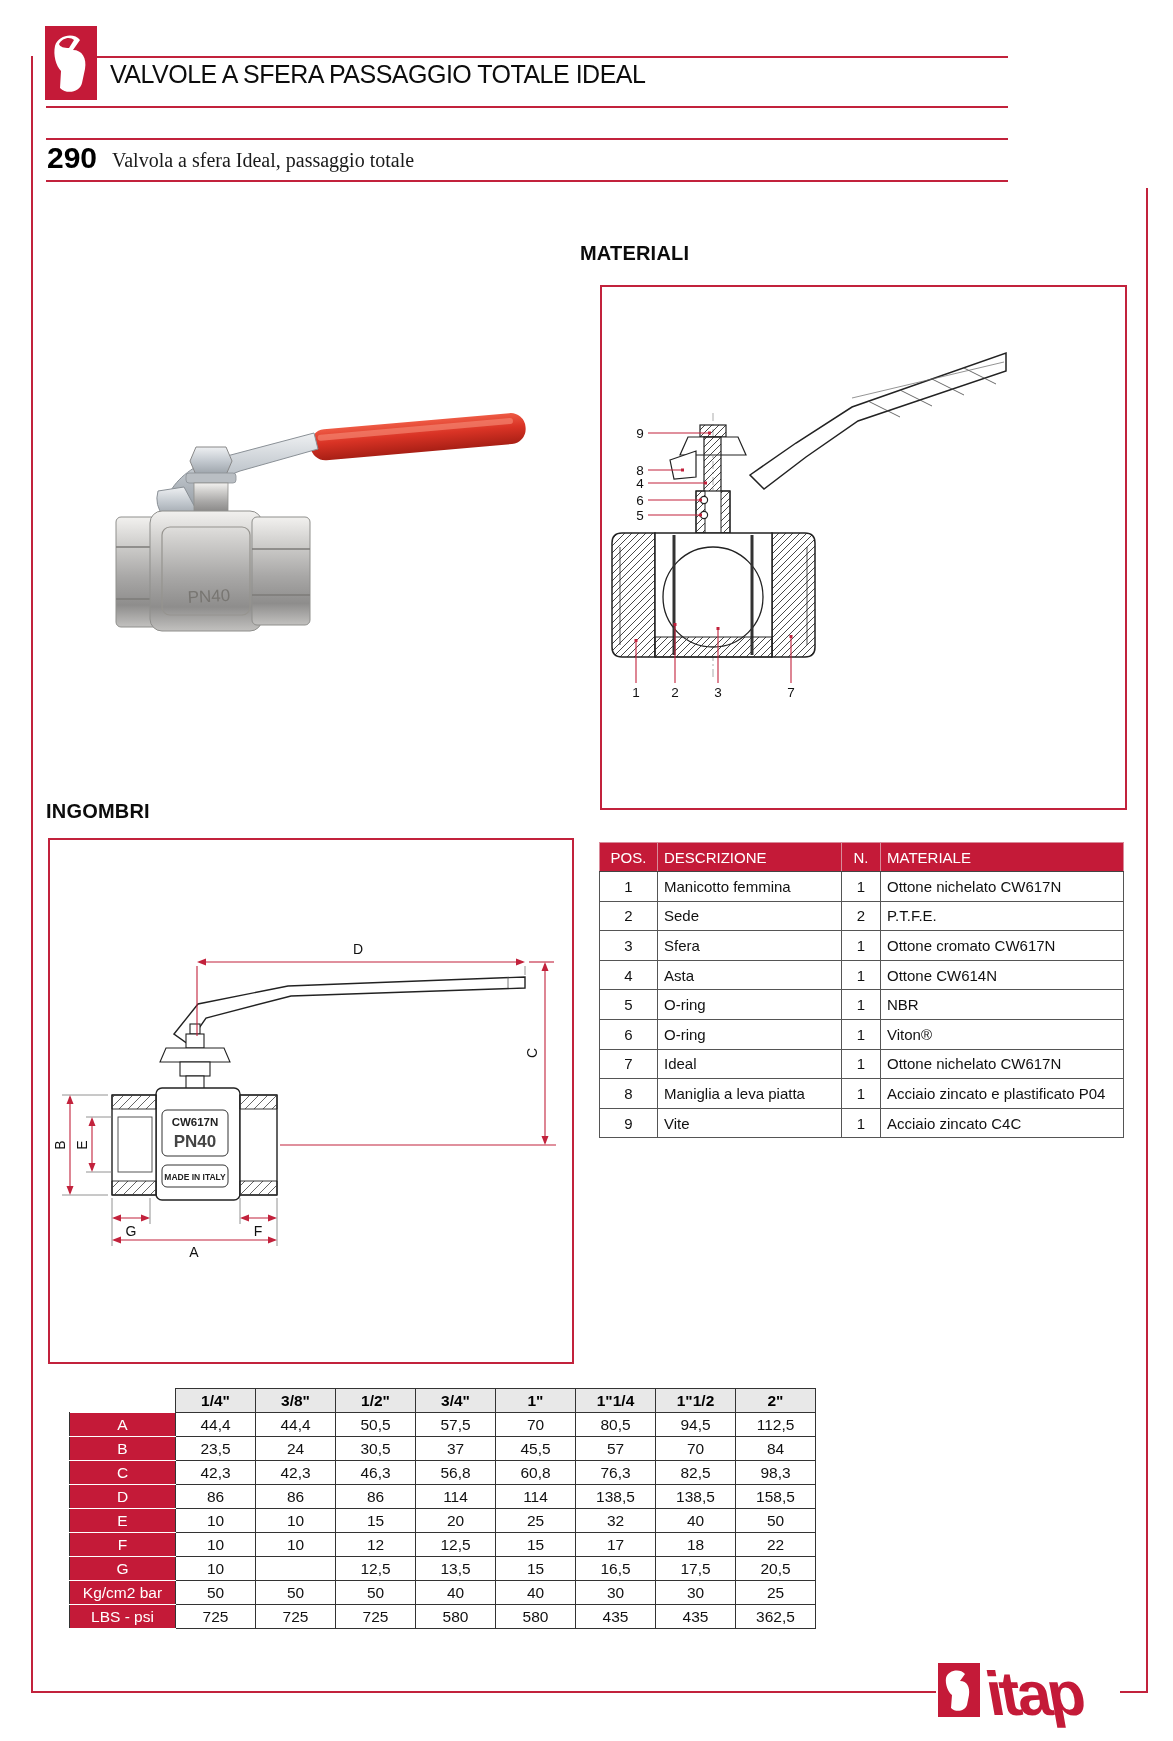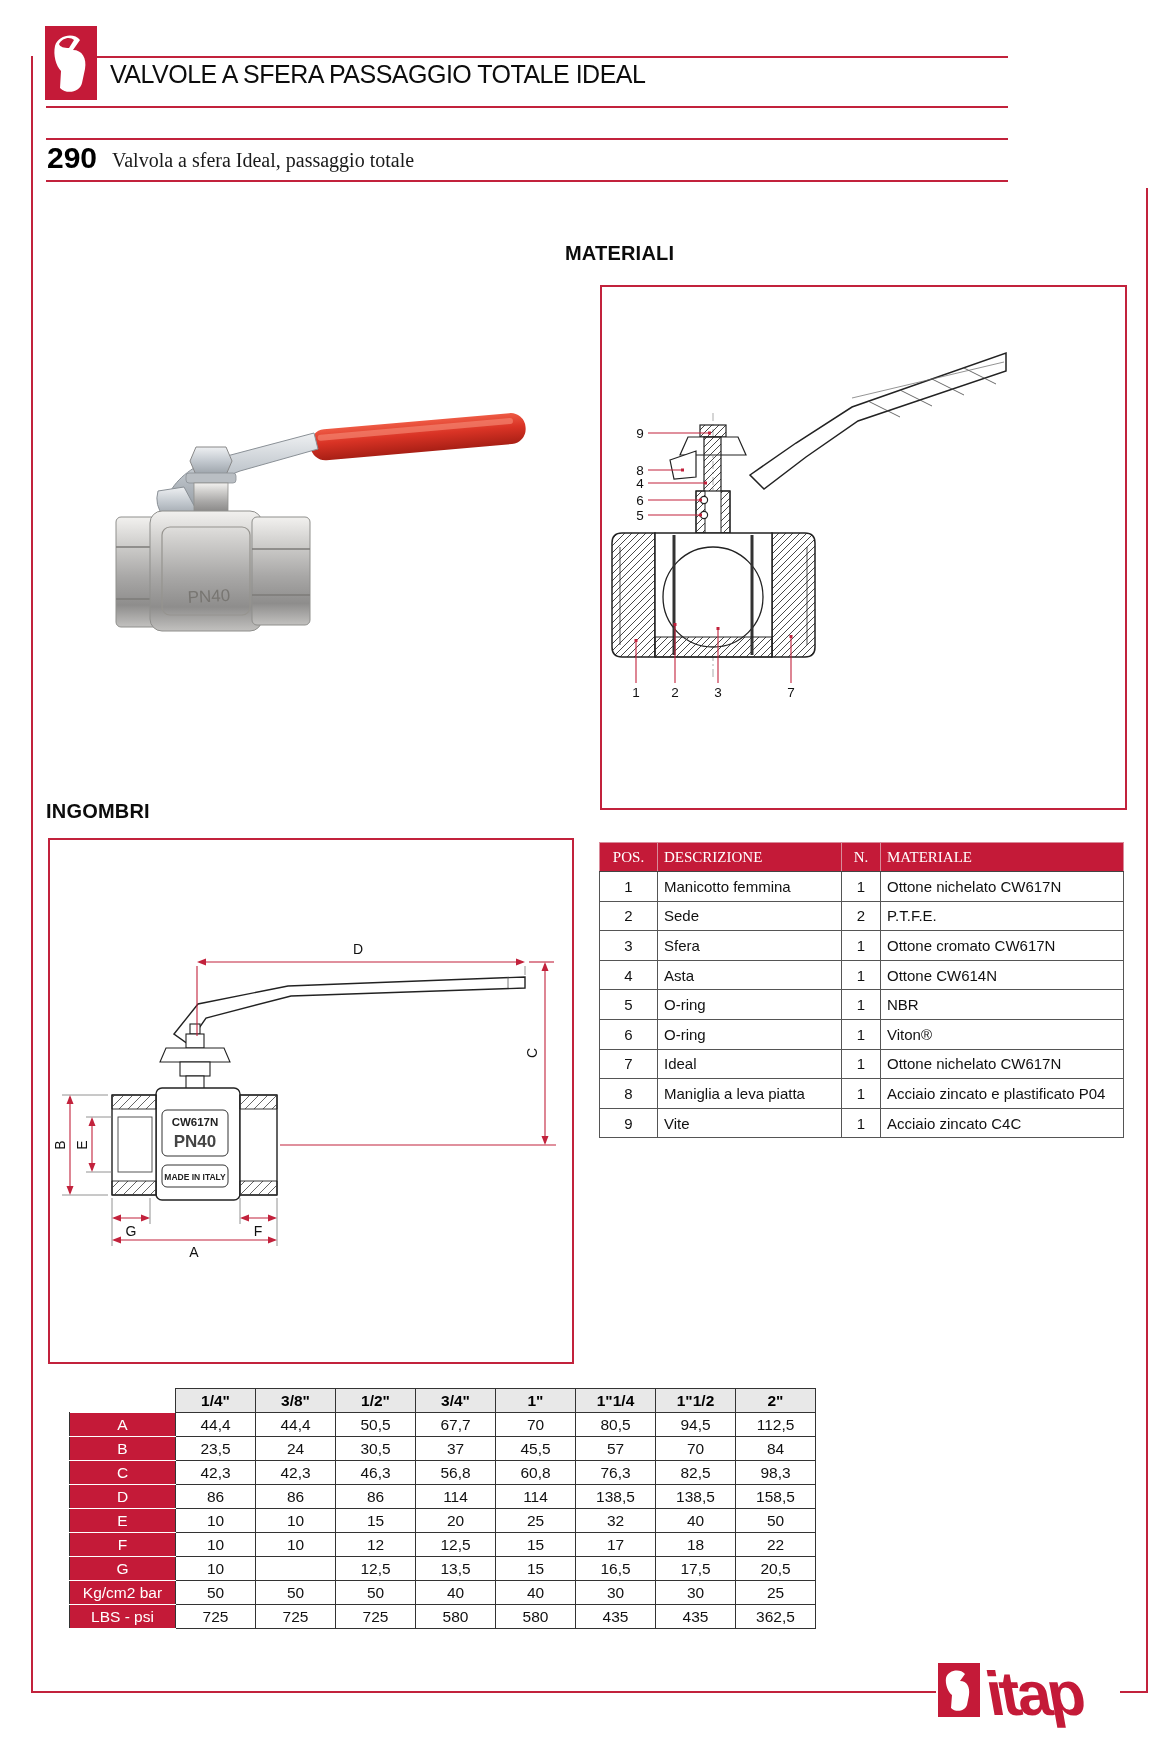--- a/index.html
+++ b/index.html
@@ -18,21 +18,21 @@
   .prod-sub{position:absolute;left:112px;top:149px;font-size:20px;color:#1a1a1a;font-family:Liberation Serif, serif;}
   .section-heading{position:absolute;font-size:20px;font-weight:bold;color:#0c0c0c;letter-spacing:0.2px;}
   .frame-box{position:absolute;border:2px solid #C2223C;background:#fff;}
 
   table.mat-table{
     position:absolute;left:599px;top:842px;width:524px;
     border-collapse:collapse;table-layout:fixed;font-size:15px;
   }
   table.mat-table th{
     background:#C41A38;color:#fff;font-weight:normal;text-align:left;
-    padding:4px 6px;border:1px solid #d98b9a;border-bottom:1px solid #444;height:20px;font-family:Liberation Serif, serif;
+    padding:4px 6px;border:1px solid #d98b9a;border-bottom:1px solid #444;height:20px;
   }
   table.mat-table td{
     border:1px solid #555;padding:2px 6px;height:24.6px;background:#fff;color:#111;
   }
   table.mat-table td.c{text-align:center;}
   table.mat-table{border:1.5px solid #333;}
 
   table.dim-table{
     position:absolute;left:69px;top:1388px;width:746px;
     border-collapse:collapse;table-layout:fixed;font-size:15.5px;
@@ -68,21 +68,21 @@
   <svg class="abs" style="left:45px;top:26px;" width="52" height="74" viewBox="0 0 52 74">
     <rect x="0" y="0" width="52" height="74" fill="#C41A38"></rect>
     <path fill="#fff" d="M10 20 C13 9, 29 6, 35 14 L28 24 C37 24, 42 32, 40 43 L37 57 C35 66, 22 69, 15 62 L16 45 C11 40, 8 29, 10 20 Z"></path>
     <path fill="#C41A38" d="M14 18 C17 12, 25 10, 29 14 L24 22 C19 22, 15 21, 14 18 Z"></path>
   </svg>
 
   <div class="page-title">VALVOLE A SFERA PASSAGGIO TOTALE IDEAL</div>
   <div class="prod-code">290</div>
   <div class="prod-sub">Valvola a sfera Ideal, passaggio totale</div>
 
-  <div class="section-heading" style="left:565px;top:242px;">MATERIALI</div>
+  <div class="section-heading" style="left:580px;top:242px;">MATERIALI</div>
   <div class="frame-box" style="left:600px;top:285px;width:523px;height:521px;"></div>
 
   <svg class="abs" style="left:600px;top:285px;" width="523" height="521" viewBox="0 0 523 521">
     <defs>
       <pattern id="hatch" patternUnits="userSpaceOnUse" width="7" height="7">
         <path d="M-1,8 L8,-1" stroke="#333" stroke-width="0.9"></path>
       </pattern>
     </defs>
 
     <path d="M150,190 L196,158 L252,122 L406,68 L406,86 L258,136 L206,172 L164,204 Z" fill="#fff" stroke="#222" stroke-width="1.5"></path>
@@ -378,21 +378,21 @@
           <th class="size">1"1/2</th>
           <th class="size">2"</th>
         </tr>
       </thead>
     <tbody id="dt-body">
         <tr>
           <th class="rowlabel">A</th>
           <td>44,4</td>
           <td>44,4</td>
           <td>50,5</td>
-          <td>67,7</td>
+          <td>57,5</td>
           <td>70</td>
           <td>80,5</td>
           <td>94,5</td>
           <td>112,5</td>
         </tr>
         <tr>
           <th class="rowlabel">B</th>
           <td>23,5</td>
           <td>24</td>
           <td>30,5</td>

